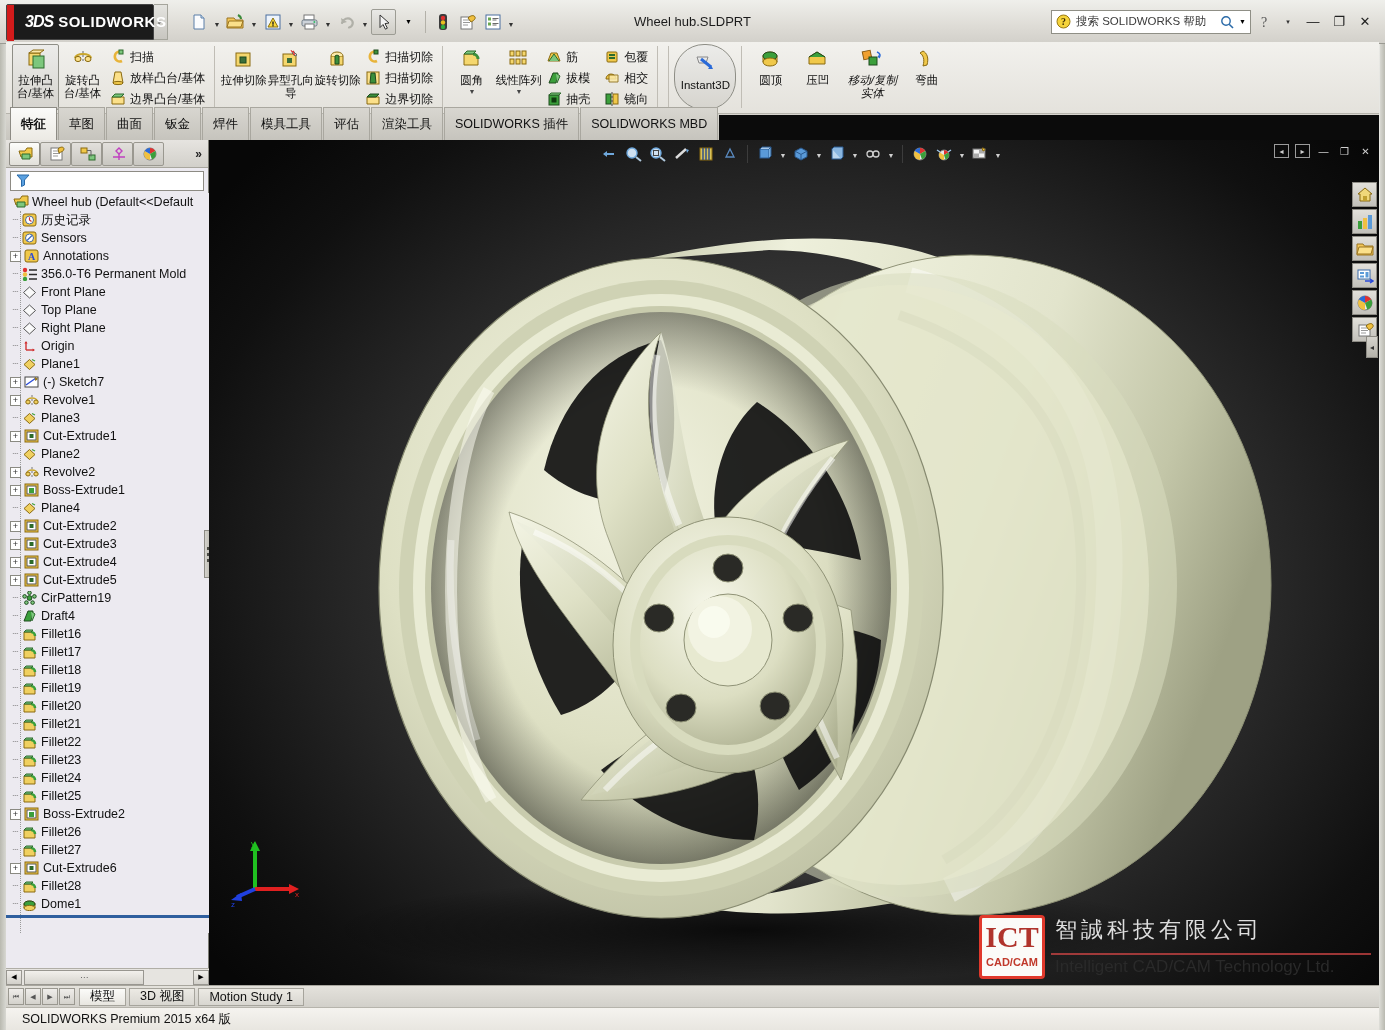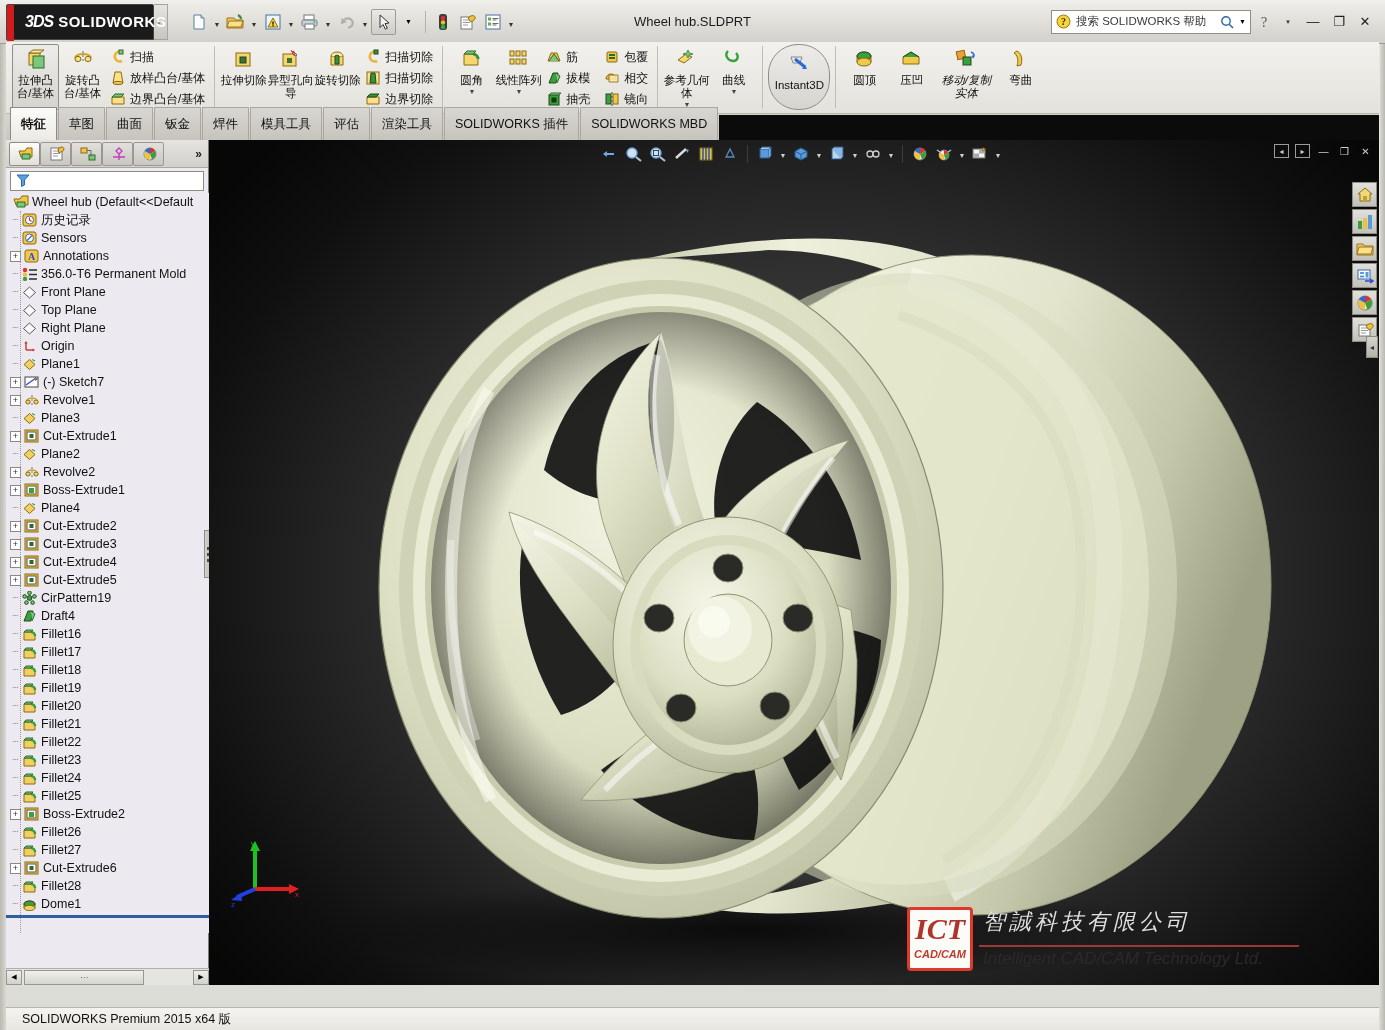--- a/index.html
+++ b/index.html
@@ -151,21 +151,21 @@
   .rtbtn { width:25px; height:25px; background:linear-gradient(#e2e0da,#c2c0ba);
     border:1px solid #8d8b84; display:flex; align-items:center; justify-content:center; }
   #rt-tab { position:absolute; right:1px; top:196px; width:12px; height:22px;
     background:linear-gradient(#d6d4ce,#b4b2aa); border:1px solid #8d8b84; z-index:6;
     display:flex; align-items:center; justify-content:center; font-size:8px; color:#333; }
 
   
   #triad { position:absolute; left:20px; bottom:78px; width:90px; height:70px; z-index:5; }
 
   
-  #watermark { position:absolute; right:0px; bottom:8px; width:472px; height:72px; z-index:7;font-style:italic; }
+  #watermark { position:absolute; right:0px; bottom:0px; width:400px; height:72px; z-index:7; }
   .wm-box { position:absolute; left:0; top:2px; width:66px; height:64px;
     border:3px solid #e0392c; border-radius:4px; background:#fbfbf8; }
   .wm-ict { position:absolute; left:0; top:0; width:60px; text-align:center;
     font-family:"Liberation Serif","DejaVu Serif",serif; font-size:30px; font-weight:bold;
     color:#b0342c; line-height:38px; }
   .wm-cadcam { position:absolute; left:0; top:38px; width:60px; text-align:center;
     font-size:11px; color:#c0392b; font-weight:bold; }
   .wm-cn { position:absolute; left:76px; top:2px; font-size:22px; color:#dedede;
     letter-spacing:4px; font-family:"Liberation Serif","DejaVu Serif",serif; }
   .wm-rule { position:absolute; left:72px; top:40px; width:320px; height:2px; background:#c44; opacity:.75; }
@@ -511,41 +511,20 @@
                 <rect x="9" y="3" width="5" height="10" fill="#f0c84a" stroke="#8a6a10"></rect>
                 <path d="M8 1v14" stroke="#444" stroke-dasharray="2 2"></path>
               </svg>
           </span>
           <span class="lbl">镜向</span>
         </div>
       </div>
     </div>
     <div class="rsep"></div>
 
-    <div class="rgroup">
-      <div class="big-btn">
-        <span class="ic ic24">
-          <svg width="22" height="20" viewBox="0 0 22 20">
-              <path d="M3 12l8-6 6 3-8 6z" fill="#f5d76e" stroke="#8a6a10"></path>
-              <path d="M13 2l1.5 3L18 6l-3.5 1L13 10l-1.5-3L8 6l3.5-1z" fill="#7dc77d" stroke="#2d6b2d" stroke-width=".7"></path>
-            </svg>
-        </span>
-        <span class="lbl">参考几何体</span>
-        <span class="drop-caret">▼</span>
-      </div>
-      <div class="big-btn">
-        <span class="ic ic24">
-          <svg width="22" height="20" viewBox="0 0 22 20">
-              <path d="M6 3c-4 4 0 10 5 10s6-5 3-8" fill="none" stroke="#3b9f3b" stroke-width="2.4"></path>
-            </svg>
-        </span>
-        <span class="lbl">曲线</span>
-        <span class="drop-caret">▼</span>
-      </div>
-    </div>
     <div class="rsep"></div>
 
     <div class="rgroup">
       <div class="big-btn framed inst-btn">
         <span class="ic ic24">
           <svg width="26" height="22" viewBox="0 0 26 22">
               <path d="M4 4h11l-2 6H6z" fill="#e8e8e8" stroke="#888"></path>
               <path d="M8 6l10 8" stroke="#2a6ad8" stroke-width="3"></path>
               <path d="M20 16l-5 0 3-4z" fill="#2a6ad8"></path>
             </svg>
@@ -1415,17 +1394,26 @@
       <div class="wm-box">
         <div class="wm-ict">ICT</div>
         <div class="wm-cadcam">CAD/CAM</div>
       </div>
       <div class="wm-cn">智誠科技有限公司</div>
       <div class="wm-rule"></div>
       <div class="wm-en">Intelligent CAD/CAM Technology Ltd.</div>
     </div>
   </div>
 
+  <div id="bottombar">
+    <div class="navbtn">⏮</div>
+    <div class="navbtn">◀</div>
+    <div class="navbtn">▶</div>
+    <div class="navbtn">⏭</div>
+    <div class="btab sel">模型</div>
+    <div class="btab">3D 视图</div>
+    <div class="btab">Motion Study 1</div>
+  </div>
 
   <div id="statusbar">
     <span>SOLIDWORKS Premium 2015 x64 版</span>
   </div>
 </div>
 
 </body></html>

